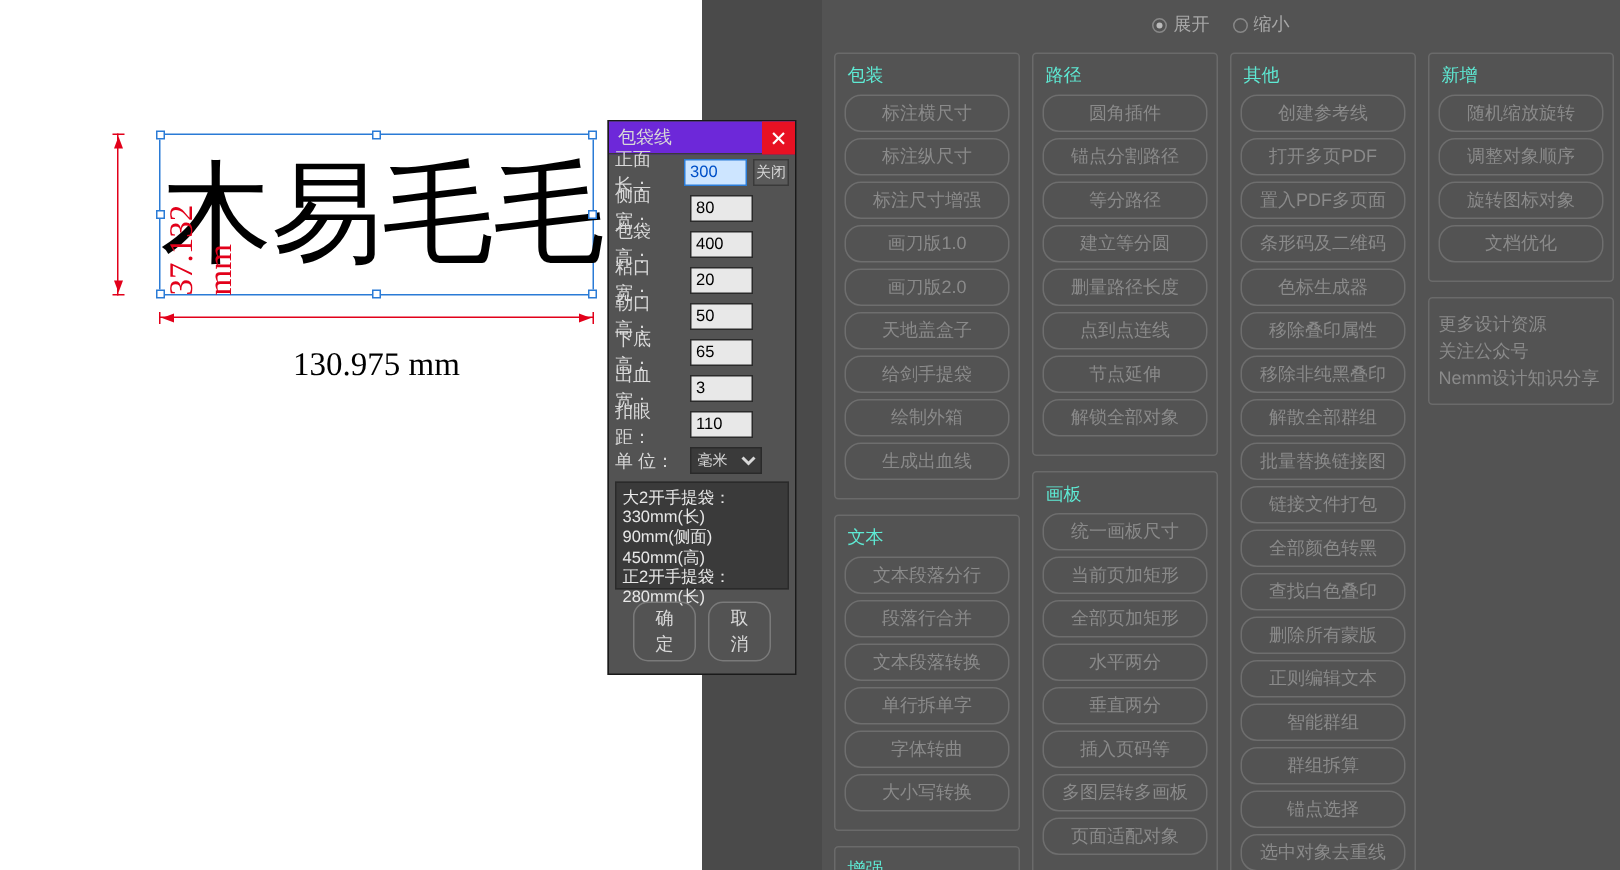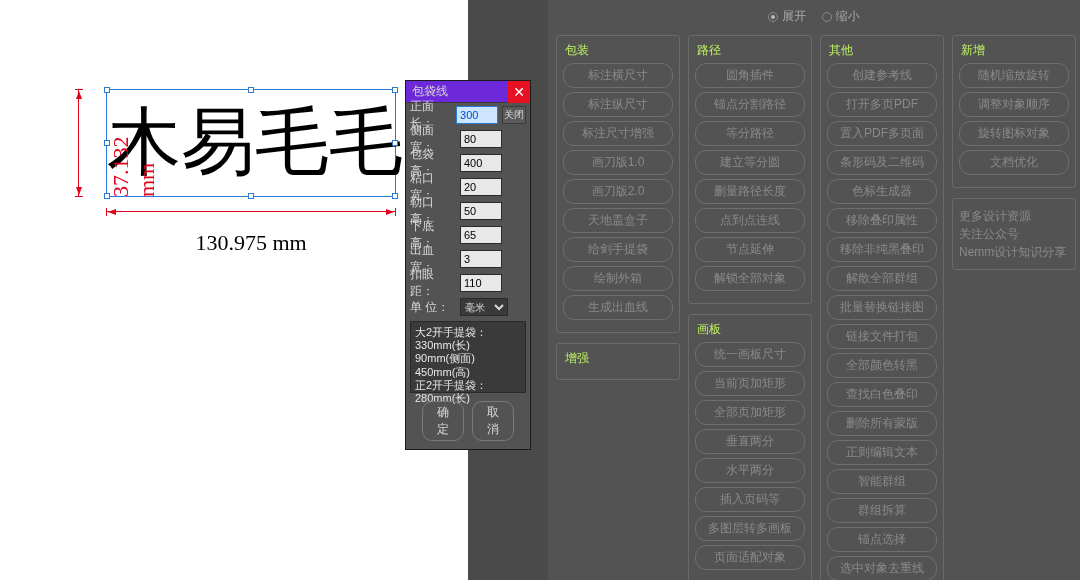--- a/index.html
+++ b/index.html
@@ -57,21 +57,21 @@
   
   .panel { position: absolute; left: 548px; top: 0; width: 532px; height: 580px; background: #535353; color: #8e8e8e; font-size: 12px; padding-top: 8px; }
   .panel-top { text-align: center; font-size: 12px; color: #a8a8a8; margin-bottom: 10px; }
   .panel-top .radio { display: inline-flex; align-items: center; gap: 4px; margin: 0 6px; cursor: pointer; }
   .radio .dot { width: 10px; height: 10px; border: 1px solid #888; border-radius: 50%; display: inline-block; position: relative; }
   .radio .dot.on::after { content: ""; position: absolute; width: 4px; height: 4px; background: #bbb; border-radius: 50%; left: 2px; top: 2px; }
 
   .panel-cols { display: flex; gap: 8px; padding: 0 8px; align-items: flex-start; }
   .col { flex: 0 0 auto; width: 124px; }
   .group { border: 1px solid #6a6a6a; border-radius: 3px; margin-bottom: 10px; padding: 6px 6px 8px; }
-  .group-title { color: #bef264; font-size: 12px; margin-bottom: 4px; padding-left: 2px; }
+  .group-title { color: #5eead4; font-size: 12px; margin-bottom: 4px; padding-left: 2px; }
   .gbtn { display: block; width: 100%; border: 1px solid #6e6e6e; border-radius: 11px; background: transparent; color: #8a8a8a; font-size: 12px; padding: 3px 0; margin: 4px 0; text-align: center; cursor: pointer; }
   .info-box { border: 1px solid #6a6a6a; border-radius: 3px; padding: 8px 6px; text-align: left; color: #8a8a8a; line-height: 1.5; margin-bottom: 10px; }
 </style>
 </head>
 <body>
 
 <div class="canvas-area">
   <div class="artboard-text">
     <span>木易毛毛</span>
     <div class="sel-handle tl"></div>
@@ -181,42 +181,51 @@
           <button class="gbtn">标注纵尺寸</button>
           <button class="gbtn">标注尺寸增强</button>
           <button class="gbtn">画刀版1.0</button>
           <button class="gbtn">画刀版2.0</button>
           <button class="gbtn">天地盖盒子</button>
           <button class="gbtn">给剑手提袋</button>
           <button class="gbtn">绘制外箱</button>
           <button class="gbtn">生成出血线</button>
         </div>
       <div class="group">
+          <div class="group-title">文本</div>
+          <button class="gbtn">文本段落分行</button>
+          <button class="gbtn">段落行合并</button>
+          <button class="gbtn">文本段落转换</button>
+          <button class="gbtn">单行拆单字</button>
+          <button class="gbtn">字体转曲</button>
+          <button class="gbtn">大小写转换</button>
+        </div>
+      <div class="group">
           <div class="group-title">增强</div>
         </div>
     </div>
     <div class="col">
       <div class="group">
           <div class="group-title">路径</div>
           <button class="gbtn">圆角插件</button>
           <button class="gbtn">锚点分割路径</button>
           <button class="gbtn">等分路径</button>
           <button class="gbtn">建立等分圆</button>
           <button class="gbtn">删量路径长度</button>
           <button class="gbtn">点到点连线</button>
           <button class="gbtn">节点延伸</button>
           <button class="gbtn">解锁全部对象</button>
         </div>
       <div class="group">
           <div class="group-title">画板</div>
           <button class="gbtn">统一画板尺寸</button>
           <button class="gbtn">当前页加矩形</button>
           <button class="gbtn">全部页加矩形</button>
+          <button class="gbtn">水平两分</button>
           <button class="gbtn">垂直两分</button>
-          <button class="gbtn">水平两分</button>
           <button class="gbtn">插入页码等</button>
           <button class="gbtn">多图层转多画板</button>
           <button class="gbtn">页面适配对象</button>
         </div>
 
     </div>
     <div class="col">
       <div class="group">
           <div class="group-title">其他</div>
           <button class="gbtn">创建参考线</button>

